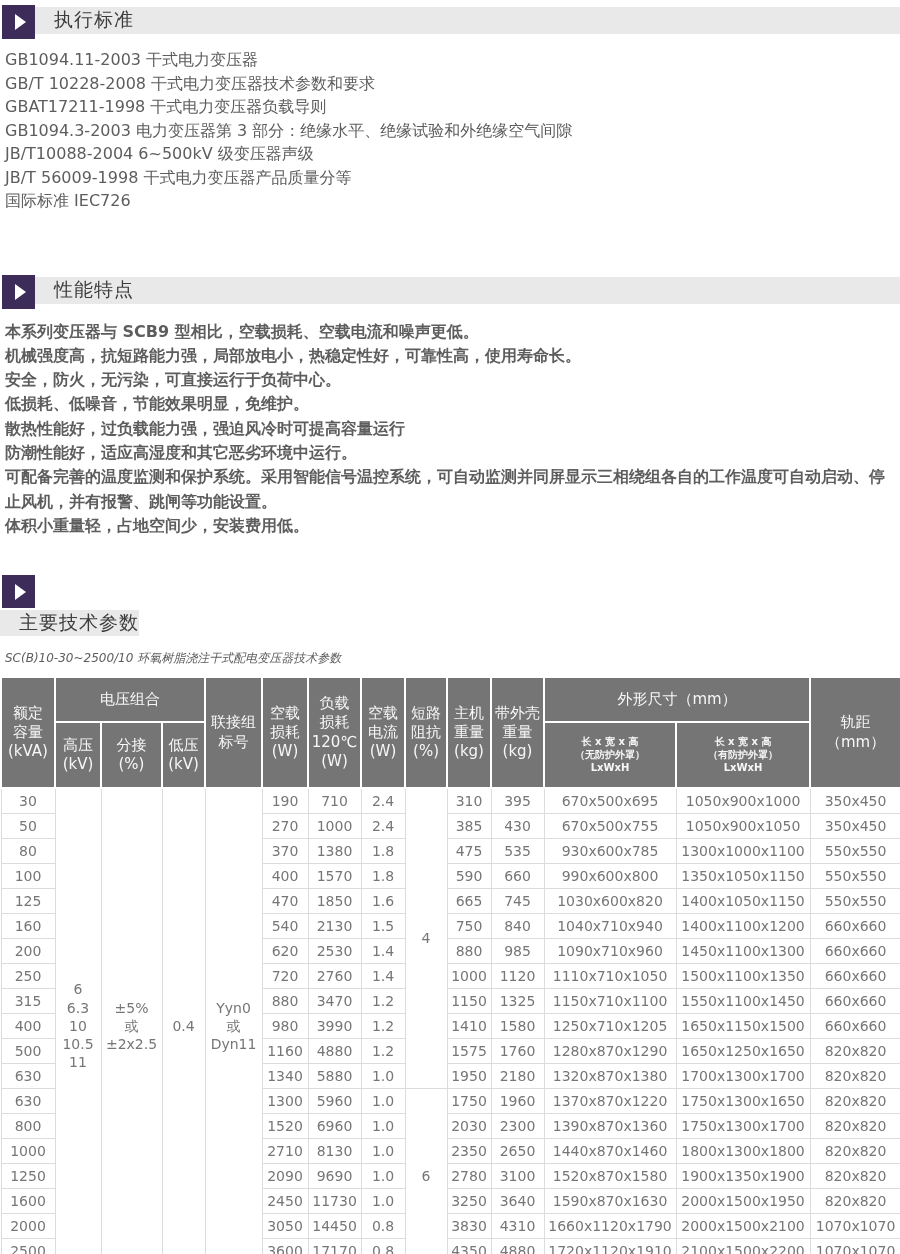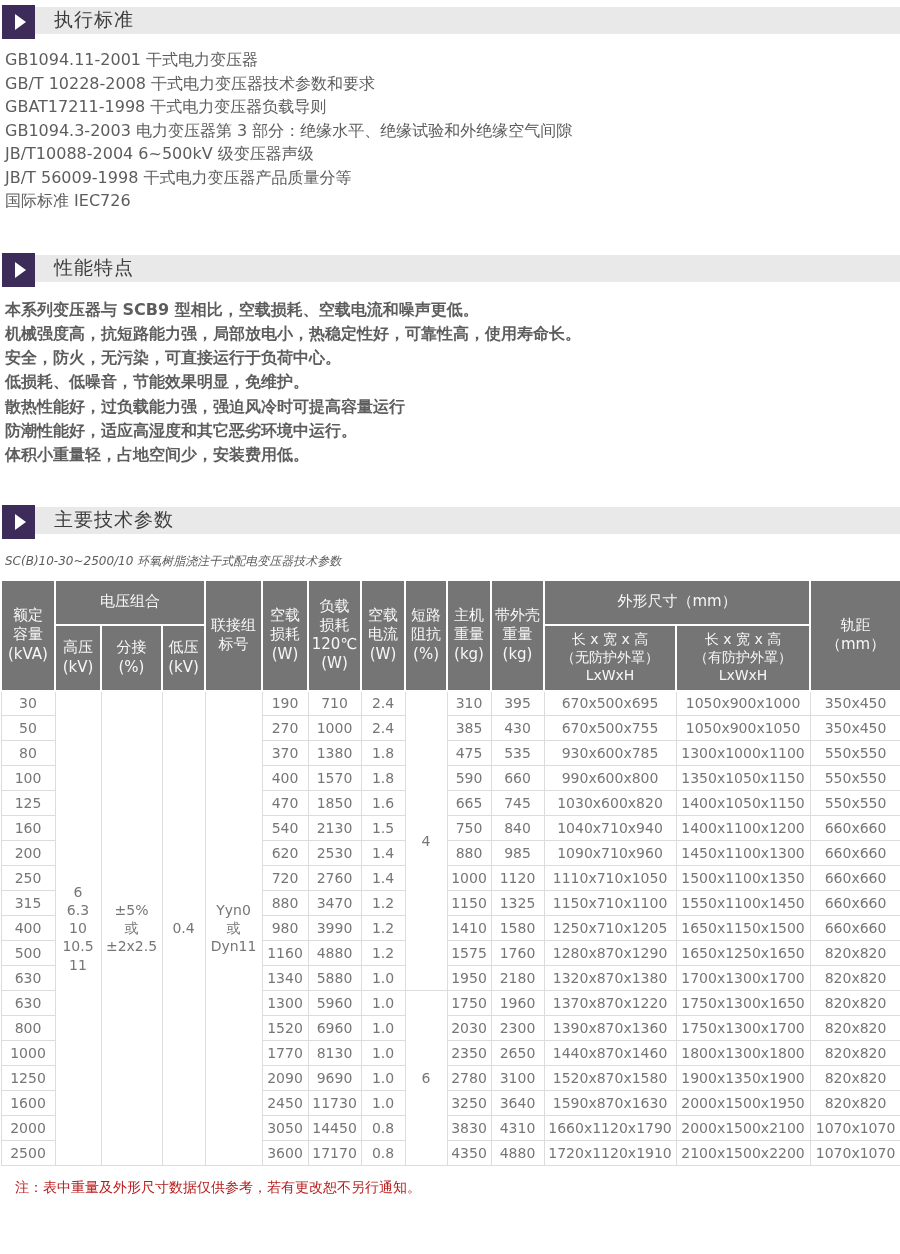--- a/index.html
+++ b/index.html
@@ -29,36 +29,36 @@
     display:flex; align-items:flex-start; padding-left:19px;
   }
   .section-title { font-size:19px; color:#3d3d3d; letter-spacing:1px; }
 
   
   .standards-list { margin:9px 0 0 5px; }
   .standards-list .text-line { font-size:16px; line-height:23.5px; color:#5d5d5d; }
   .features-list { margin:11px 0 0 5px;font-weight:bold; }
   .features-list .text-line { font-size:16px; line-height:24.3px; color:#5d5d5d; width:890px; }
 
-  .sec2 { margin-top:40px; }
-  .sec3 { margin-top:37px; }
+  .sec2 { margin-top:62px; }
+  .sec3 { margin-top:37px;flex-direction:column; }
 
   .table-caption { margin:14px 0 0 5px; font-size:12px; color:#5d5d5d;font-style:italic; }
 
   
   table.params {
     width:900px; margin-top:9px;
     border-collapse:collapse; table-layout:fixed;
   }
   table.params th {
     background:#757575; color:#f7f7f7; font-weight:normal;
     font-size:15px; line-height:1.28; text-align:center; vertical-align:middle;
     border:2px solid #ffffff; white-space:pre-line; padding:1px 0;
   }
-  table.params th.th-dims { font-size:14px; }
+  table.params th.th-dims { font-size:10px;font-weight:bold; }
   table.params td {
     font-size:14px; color:#767676; text-align:center; vertical-align:middle;
     border:1px solid #dcdcdc; height:25px; padding:0;
     white-space:pre-line; line-height:1.3; background:#ffffff;
   }
   tr.hrow1 { height:45px; }
   tr.hrow2 { height:66px;padding-left:43px; }
 
   .table-note { margin:13px 0 0 15px; font-size:14px; color:#b91c1c; }
 </style>
@@ -69,21 +69,21 @@
 
   <div class="section-header">
     <div class="section-icon">
         <span class="tri"></span>
       </div>
     <div class="section-bar">
       <span class="section-title">执行标准</span>
     </div>
   </div>
   <div class="standards-list">
-      <div class="text-line">GB1094.11-2001 干式电力变压器</div>
+      <div class="text-line">GB1094.11-2003 干式电力变压器</div>
       <div class="text-line">GB/T 10228-2008 干式电力变压器技术参数和要求</div>
       <div class="text-line">GBAT17211-1998 干式电力变压器负载导则</div>
       <div class="text-line">GB1094.3-2003 电力变压器第 3 部分：绝缘水平、绝缘试验和外绝缘空气间隙</div>
       <div class="text-line">JB/T10088-2004 6~500kV 级变压器声级</div>
       <div class="text-line">JB/T 56009-1998 干式电力变压器产品质量分等</div>
       <div class="text-line">国际标准 IEC726</div>
     </div>
 
   <div class="section-header sec2">
     <div class="section-icon">
@@ -93,20 +93,21 @@
       <span class="section-title">性能特点</span>
     </div>
   </div>
   <div class="features-list">
       <div class="text-line">本系列变压器与 SCB9 型相比，空载损耗、空载电流和噪声更低。</div>
       <div class="text-line">机械强度高，抗短路能力强，局部放电小，热稳定性好，可靠性高，使用寿命长。</div>
       <div class="text-line">安全，防火，无污染，可直接运行于负荷中心。</div>
       <div class="text-line">低损耗、低噪音，节能效果明显，免维护。</div>
       <div class="text-line">散热性能好，过负载能力强，强迫风冷时可提高容量运行</div>
       <div class="text-line">防潮性能好，适应高湿度和其它恶劣环境中运行。</div>
+      <div class="text-line">可配备完善的温度监测和保护系统。采用智能信号温控系统，可自动监测并同屏显示三相绕组各自的工作温度可自动启动、停止风机，并有报警、跳闸等功能设置。</div>
       <div class="text-line">体积小重量轻，占地空间少，安装费用低。</div>
     </div>
 
   <div class="section-header sec3">
     <div class="section-icon">
         <span class="tri"></span>
       </div>
     <div class="section-bar">
       <span class="section-title">主要技术参数</span>
     </div>
@@ -341,21 +342,21 @@
           <td>6960</td>
           <td>1.0</td>
           <td>2030</td>
           <td>2300</td>
           <td>1390x870x1360</td>
           <td>1750x1300x1700</td>
           <td>820x820</td>
         </tr>
         <tr>
           <td>1000</td>
-          <td>1770</td>
+          <td>2710</td>
           <td>8130</td>
           <td>1.0</td>
           <td>2350</td>
           <td>2650</td>
           <td>1440x870x1460</td>
           <td>1800x1300x1800</td>
           <td>820x820</td>
         </tr>
         <tr>
           <td>1250</td>

